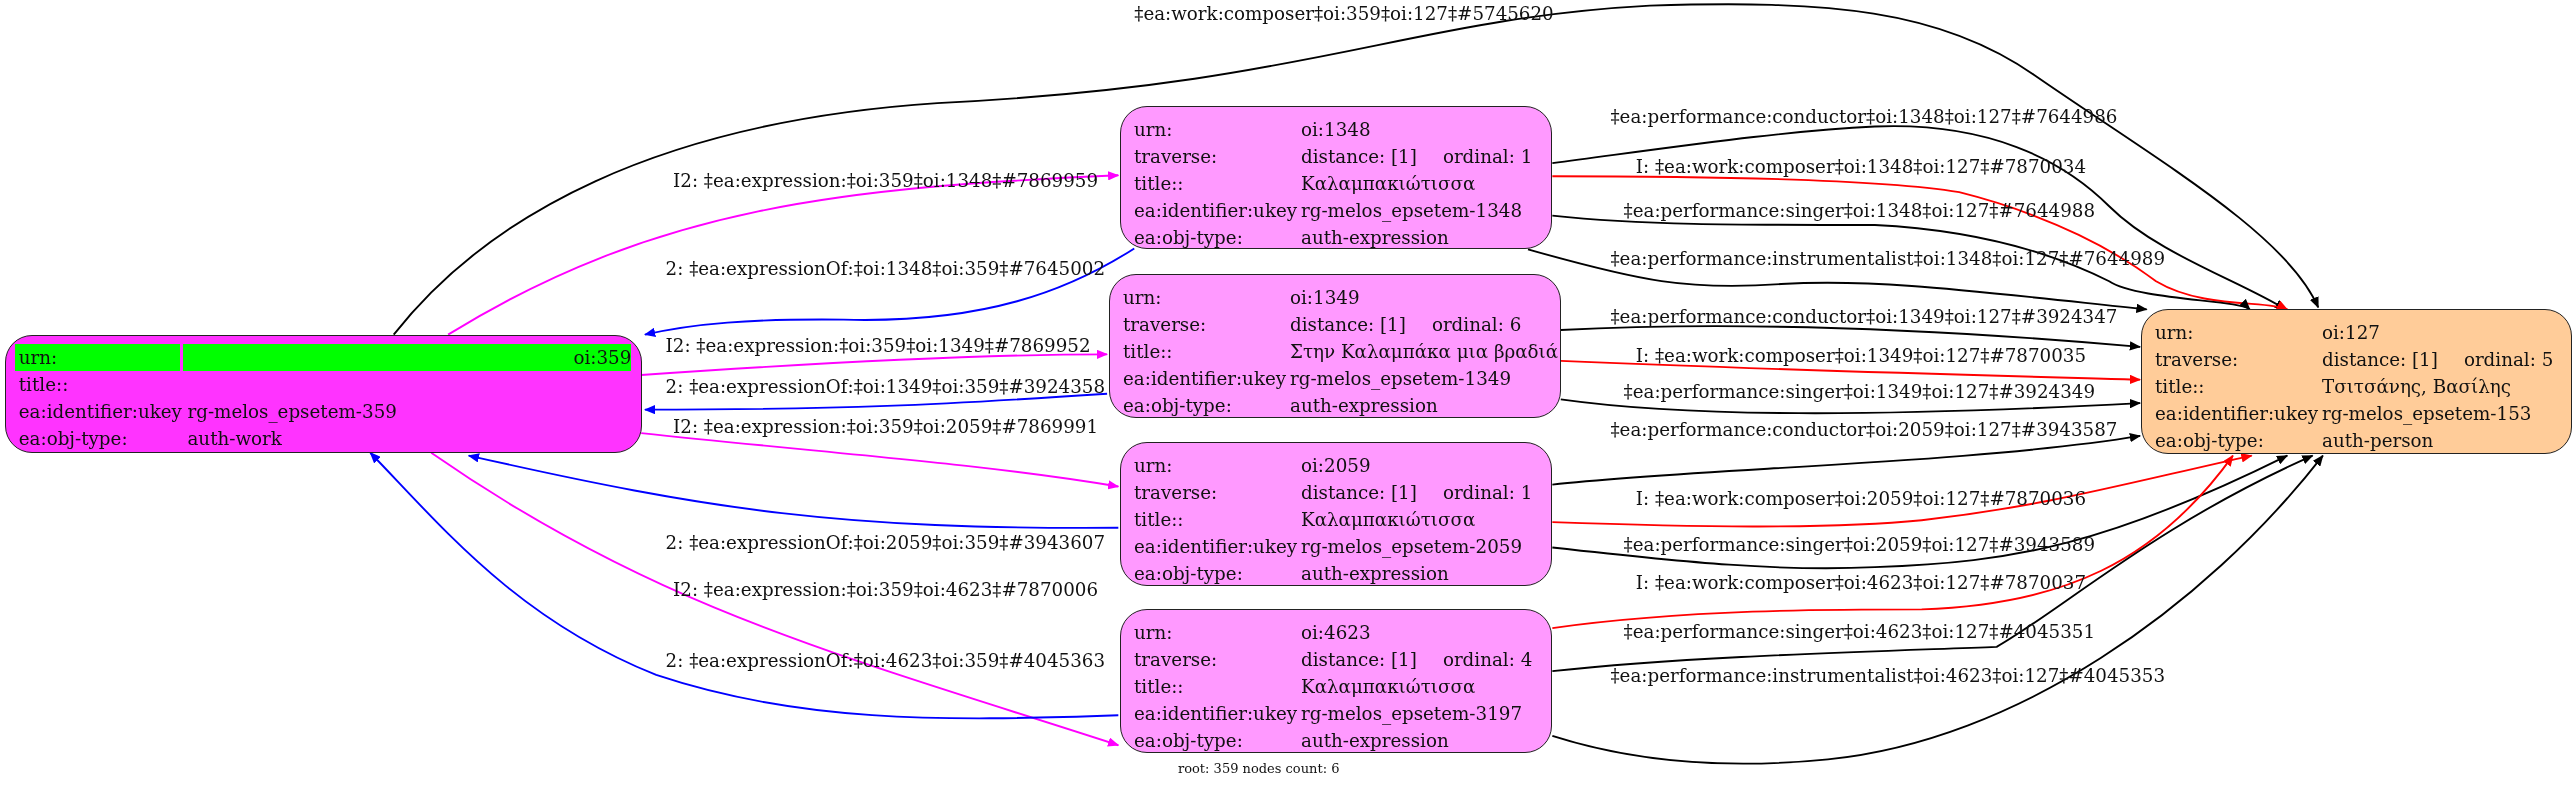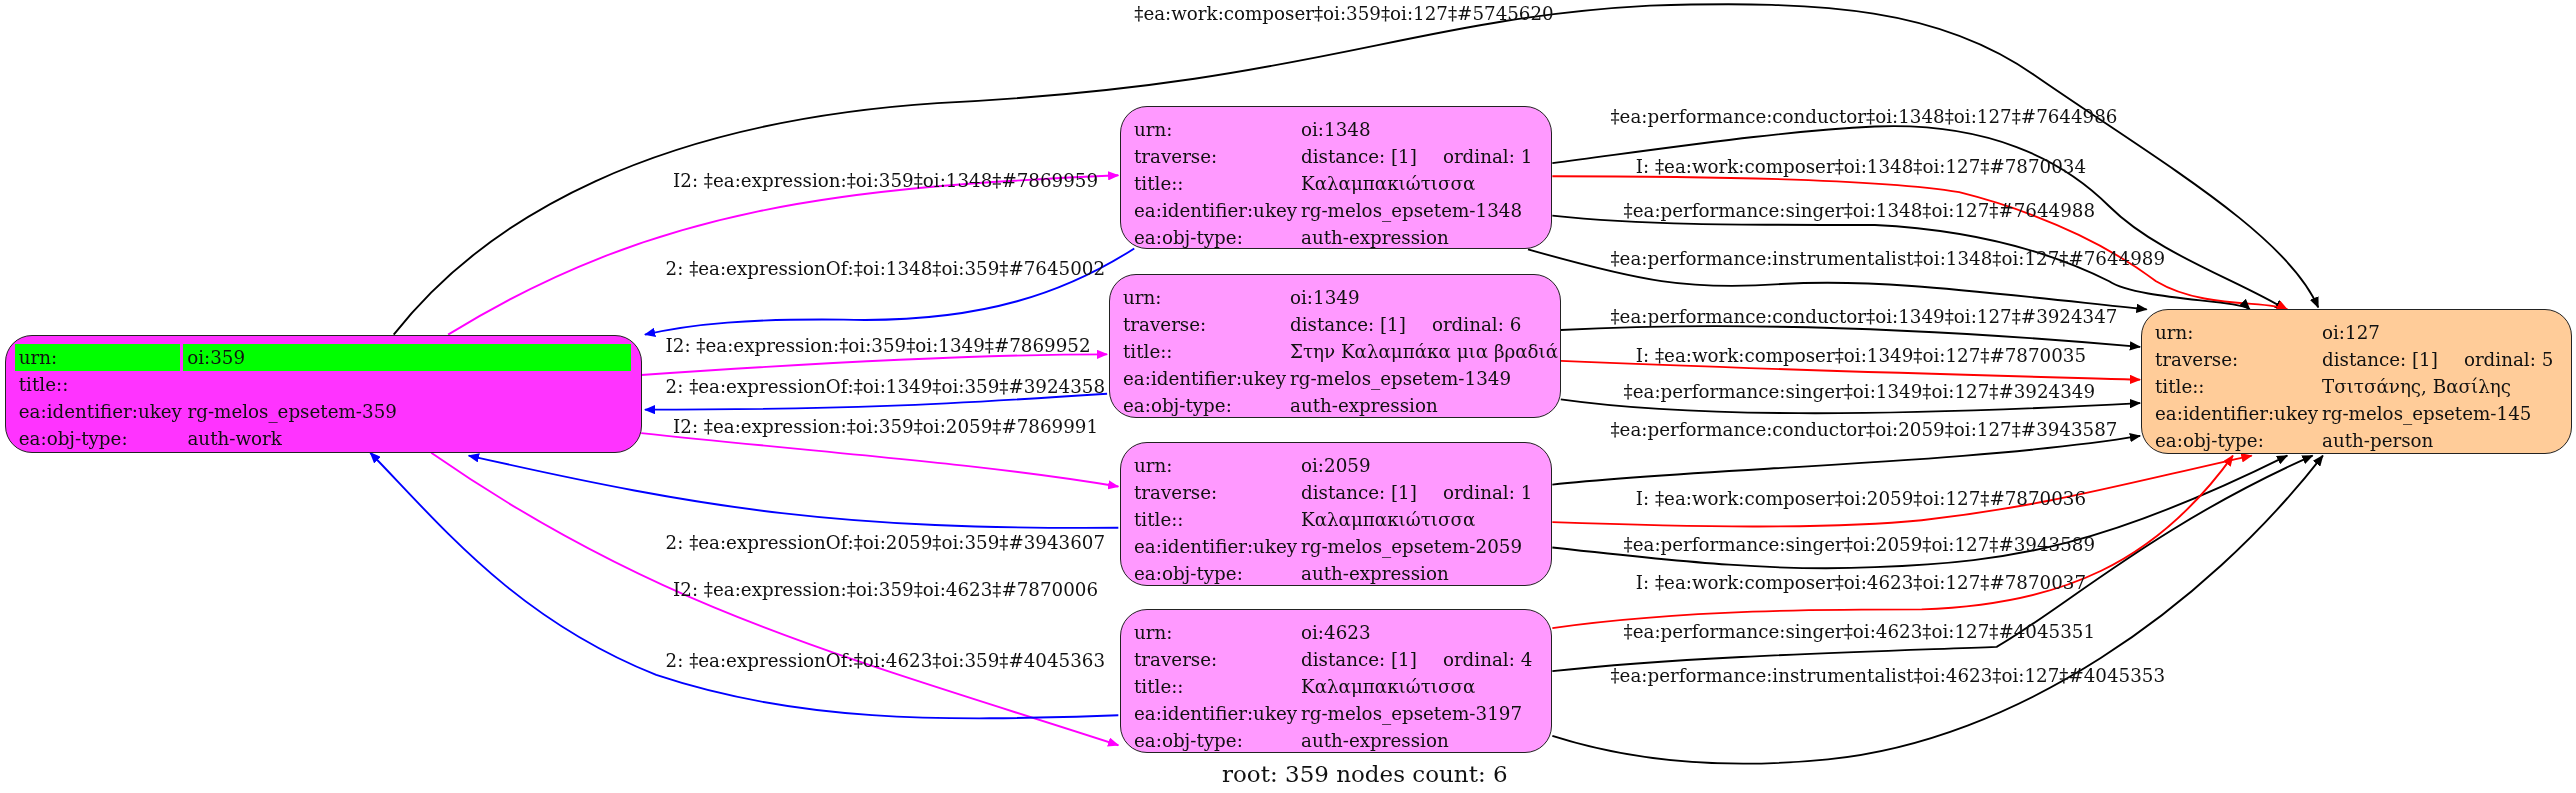--- a/index.html
+++ b/index.html
@@ -10,23 +10,23 @@
           padding: 9.4px 0 0 13px; font-size: 18.3px; color: #111; }
   .node .row { display: flex; height: 27px; line-height: 27px; white-space: nowrap; }
   .node .k { width: 167px; flex: none; }
   .node .v { flex: none; }
   .node .v .ord { margin-left: 26px; margin-top: 28px; }
   .node.work { padding: 7.5px 9.4px 0 9.4px; }
   .node.work .row.hl .k, .node.work .row.hl .v { background: #00ff00; }
   .node.work .row.hl .k { width: 161px; margin-right: 3.7px; padding-left: 3.7px; }
   .node.work .row.hl .v { flex: 1; padding-left: 3.7px; }
   .node.work .row .k { width: 165px; padding-left: 3.7px; }
-  .node.work .row .v { padding-left: 3.7px; }
+  .node.work .row .v { padding-left: 3.7px; text-align: right; }
   .elabel { font-size: 19.5px; fill: #111; font-family: "DejaVu Serif", "Liberation Serif", serif; }
-  .footer { position: absolute; font-size: 23px; color: #111; white-space: nowrap; margin-left: 44px; }
+  .footer { position: absolute; font-size: 13px; color: #111; white-space: nowrap; }
 </style>
 </head>
 <body>
 
 <svg id="graph" xmlns="http://www.w3.org/2000/svg" width="2576" height="794" viewBox="0 0 2748 847">
   <defs>
     <marker id="arr-default" markerWidth="12" markerHeight="10" refX="11" refY="5" orient="auto" markerUnits="userSpaceOnUse">
         <path d="M0,0 L12,5 L0,10 z" fill="#000"></path>
       </marker>
     <marker id="arr-expression" markerWidth="12" markerHeight="10" refX="11" refY="5" orient="auto" markerUnits="userSpaceOnUse">
@@ -207,21 +207,21 @@
   <div class="row">
       <span class="k">traverse:</span>
       <span class="v"><span>distance: [1]</span><span class="ord">ordinal: 5</span></span>
     </div>
   <div class="row">
       <span class="k">title::</span>
       <span class="v">Τσιτσάνης, Βασίλης</span>
     </div>
   <div class="row">
       <span class="k">ea:identifier:ukey</span>
-      <span class="v">rg-melos_epsetem-145</span>
+      <span class="v">rg-melos_epsetem-153</span>
     </div>
   <div class="row">
       <span class="k">ea:obj-type:</span>
       <span class="v">auth-person</span>
     </div>
 </div>
 
 <div class="footer" style="left:1178px; top:761px;">root: 359 nodes count: 6</div>
 
 

